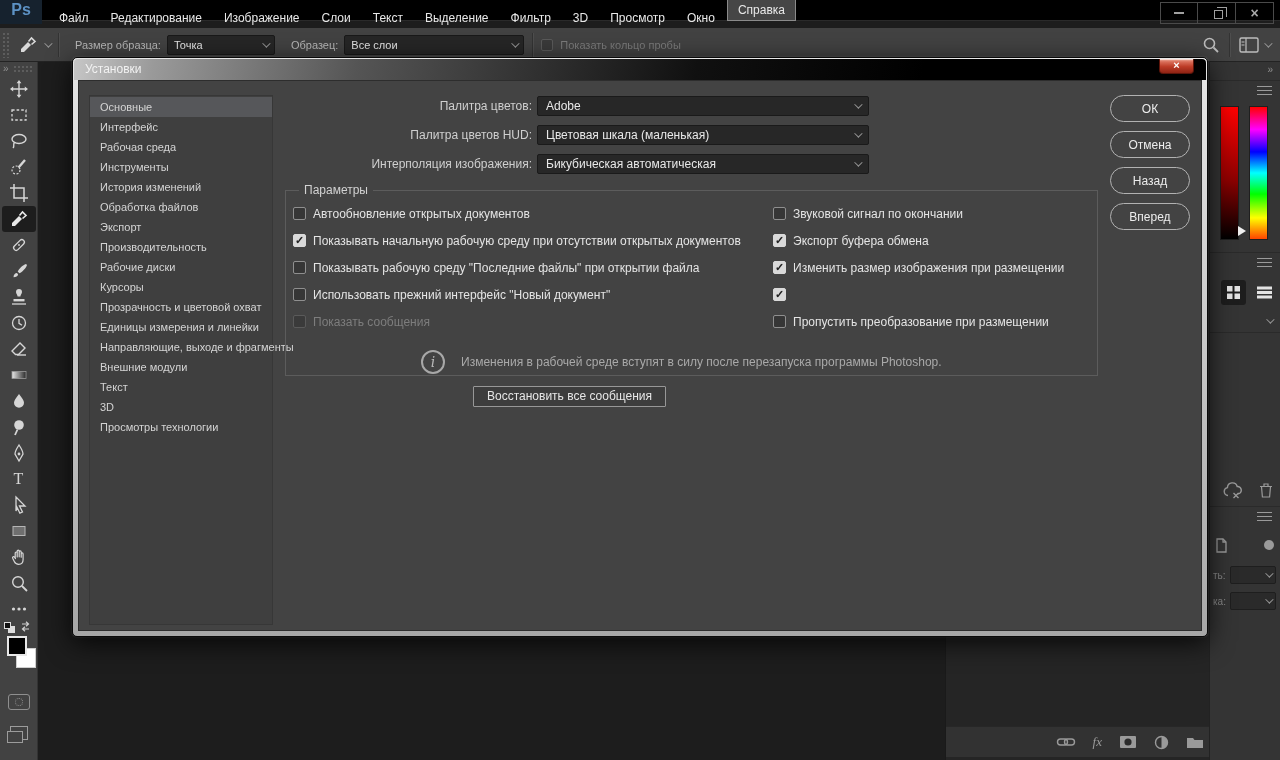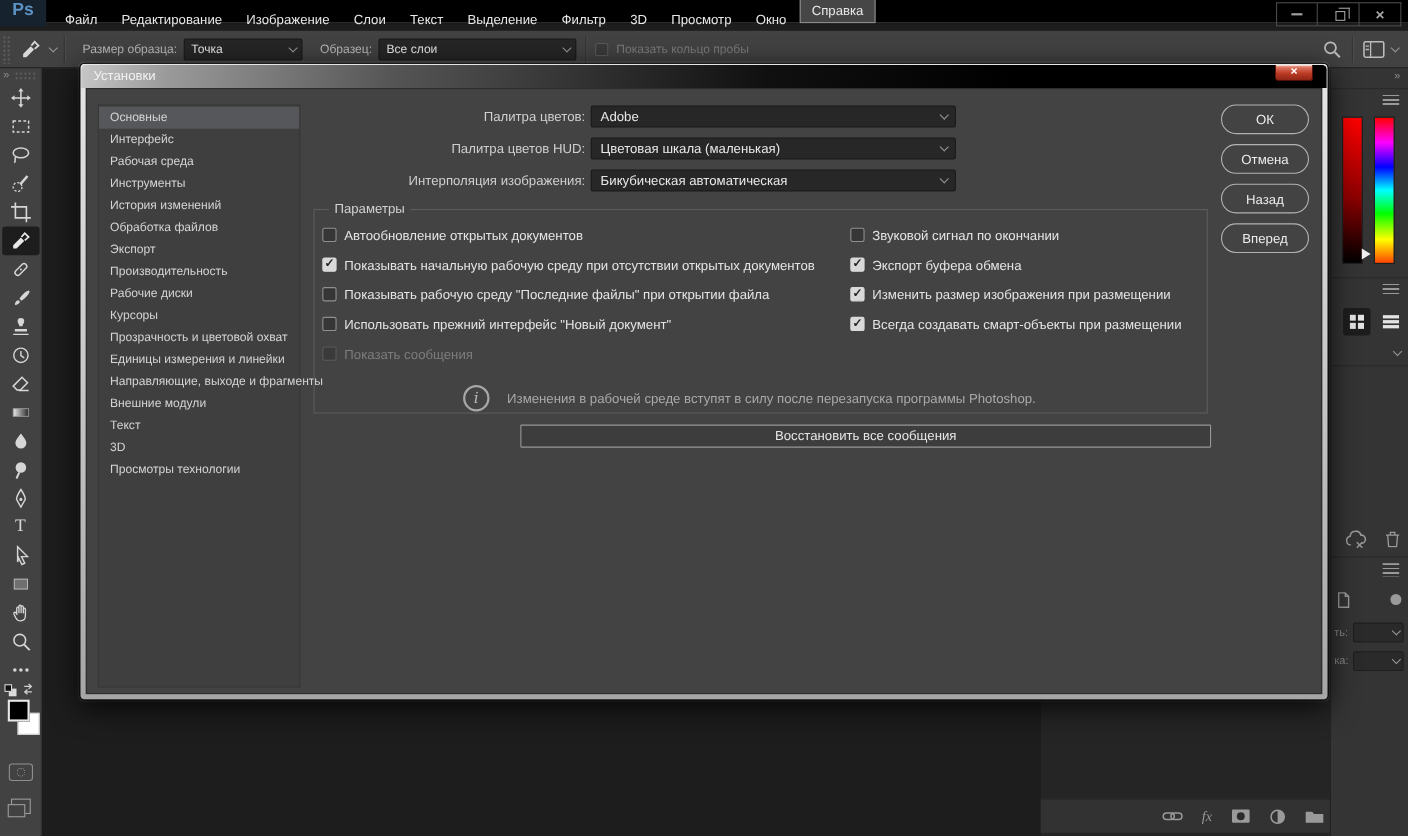--- a/index.html
+++ b/index.html
@@ -135,21 +135,21 @@
   .cbrow.checked .cb .tick { display:block; color:#222; font-size:11px; font-weight:bold; line-height:13px; }
   .cblabel { font-size:12px; color:#e4e4e4; white-space:nowrap; }
   .cbrow.disabled .cb { border-color:#5a5a5a; background:#3a3a3a; }
   .cbrow.disabled .cblabel { color:#7d7d7d; }
   .info-row { display:flex; align-items:center; gap:16px; margin-top:8px; margin-left:128px; }
   .info-icon { width:24px; height:24px; border:2px solid #a8a8a8; border-radius:50%; color:#b8b8b8;
                font-family:"DejaVu Serif", serif; font-style:italic; font-size:14px;
                display:flex; align-items:center; justify-content:center; flex:none; }
   .info-text { font-size:12px; color:#a9a9a9; }
 
-  .btm-btn-row { display:flex; gap:10px; margin-top:10px; margin-left:194px;flex-direction:column; }
+  .btm-btn-row { display:flex; gap:10px; margin-top:10px; margin-left:194px; }
   .flat-btn { height:21px; background:#3d3d3d; border:1px solid #979797; border-radius:1px;
               color:#e6e6e6; font-size:12px; padding:0 13px; line-height:19px; white-space:nowrap;
               font-family:"Liberation Sans", sans-serif; }
   .action-col { position:absolute; right:11px; top:14px; width:80px; display:flex; flex-direction:column; gap:9px; }
   .pill-btn { height:27px; border:1px solid #b2b2b2; border-radius:14px; background:transparent;
               color:#ececec; font-size:12px; font-family:"Liberation Sans", sans-serif; }
 </style>
 </head>
 <body>
 
@@ -563,23 +563,26 @@
                   <span class="cb">
                     <span class="tick">✓</span>
                   </span>
                   <span class="cblabel">Изменить размер изображения при размещении</span>
                 </div>
 
                 <div class="cbrow checked">
                   <span class="cb">
                     <span class="tick">✓</span>
                   </span>
-                  <span class="cblabel">Всегда создавать смарт-объекты при размещении</span>
-                </div>
-
+                </div>
+
+                <div class="cbrow">
+                  <span class="cb"></span>
+                  <span class="cblabel">Пропустить преобразование при размещении</span>
+                </div>
 
             </div>
           </div>
           <div class="info-row">
             <span class="info-icon">i</span>
             <span class="info-text">Изменения в рабочей среде вступят в силу после перезапуска программы Photoshop.</span>
           </div>
         </fieldset>
 
         <div class="btm-btn-row">

